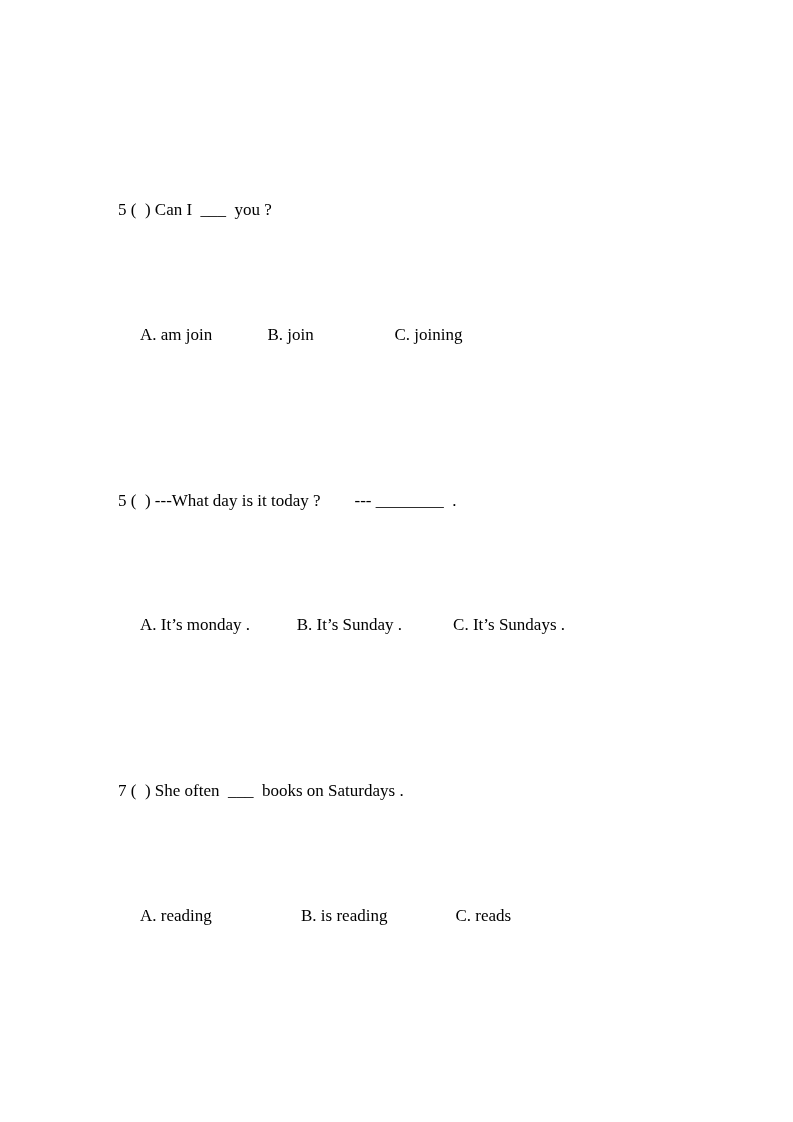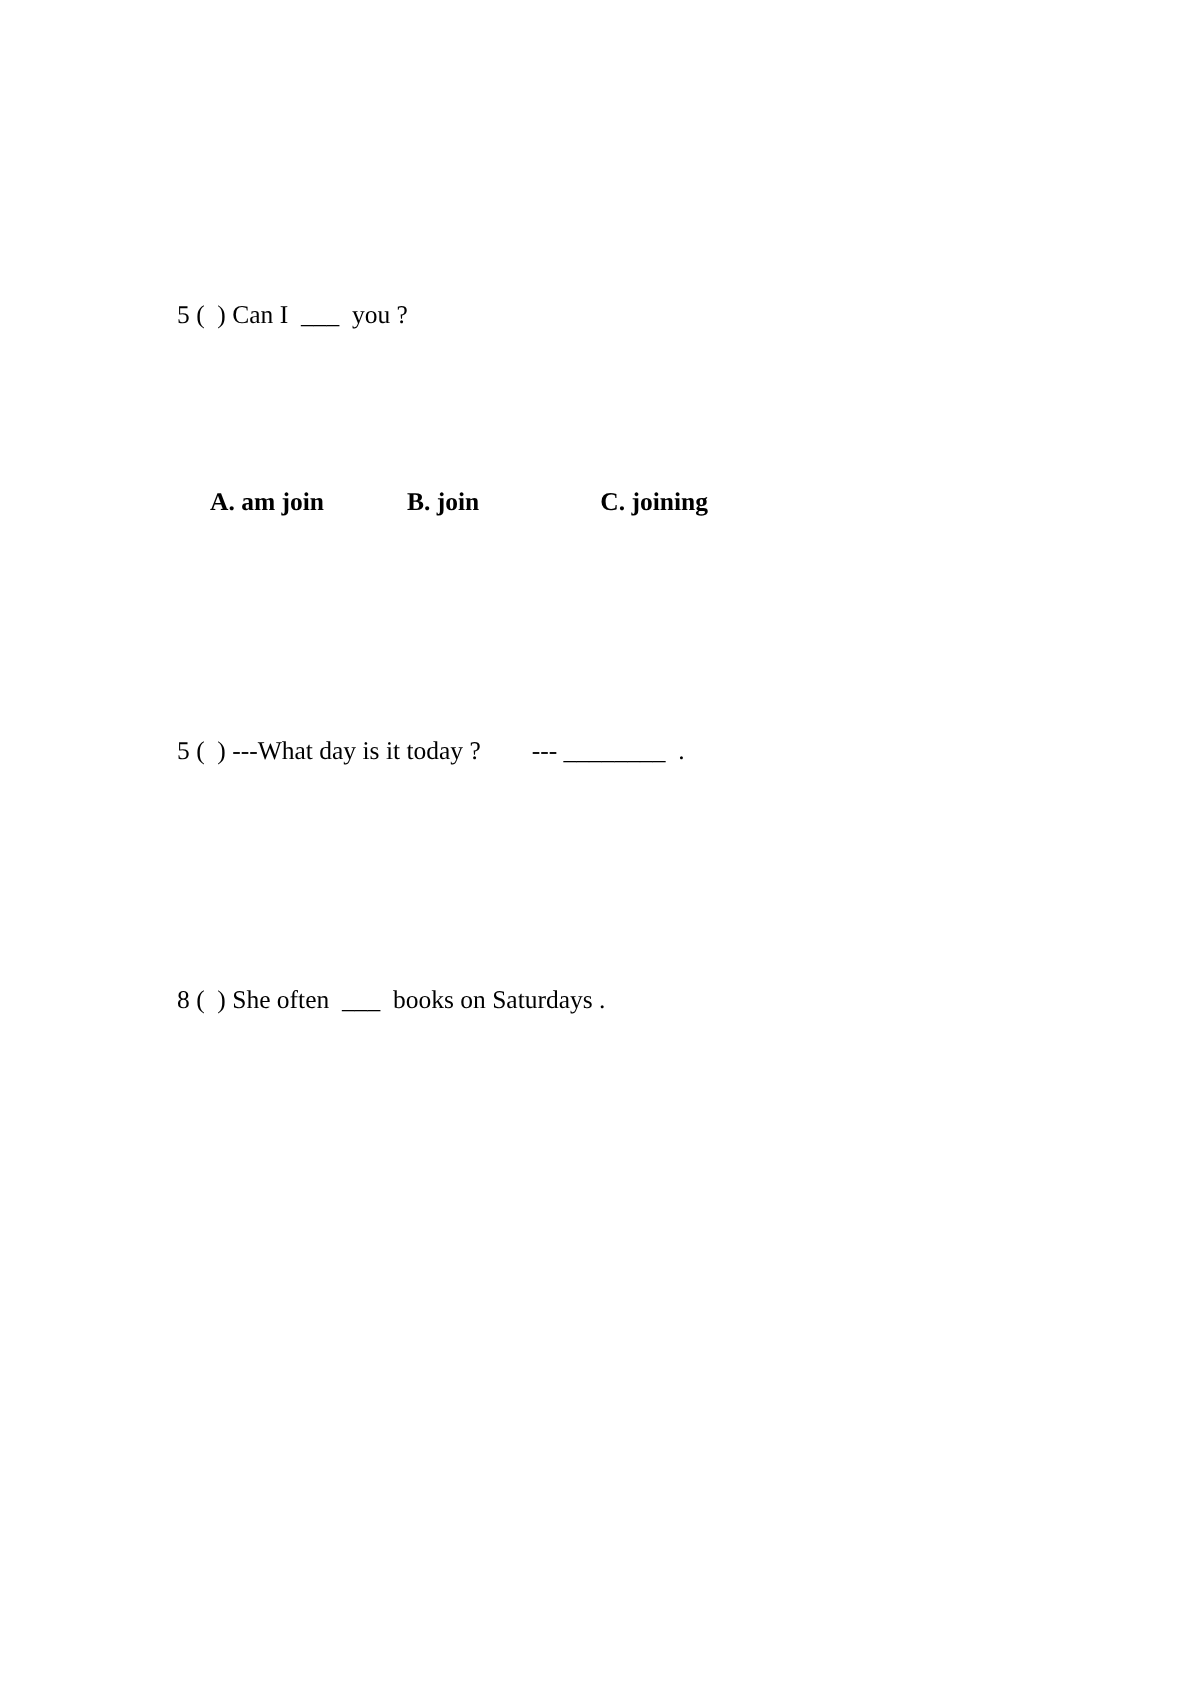--- a/index.html
+++ b/index.html
@@ -22,33 +22,34 @@
     right: 30px;
     font-size: 17px;
     line-height: 41.5px;
     white-space: pre;
   }
   .line {
     height: 41.5px;
   }
   .opts {
     padding-left: 22px;
-    font-weight: bold;
   }
 </style>
 </head>
 <body>
 
 <div class="doc">
   <div class="line stem">5 (  ) Can I  ___  you ?</div>
   <div class="line opts">A. am join             B. join                   C. joining</div>
 
   <div class="line stem">5 (  ) ---What day is it today ?        --- ________  .</div>
+  <div class="line opts">A. It’s monday .           B. It’s Sunday .            C. It’s Sundays .</div>
 
-  <div class="line stem">8 (  ) She often  ___  books on Saturdays .</div>
+  <div class="line stem">7 (  ) She often  ___  books on Saturdays .</div>
+  <div class="line opts">A. reading                     B. is reading                C. reads</div>
 
   
 
   
   
 
   
   
 
   

